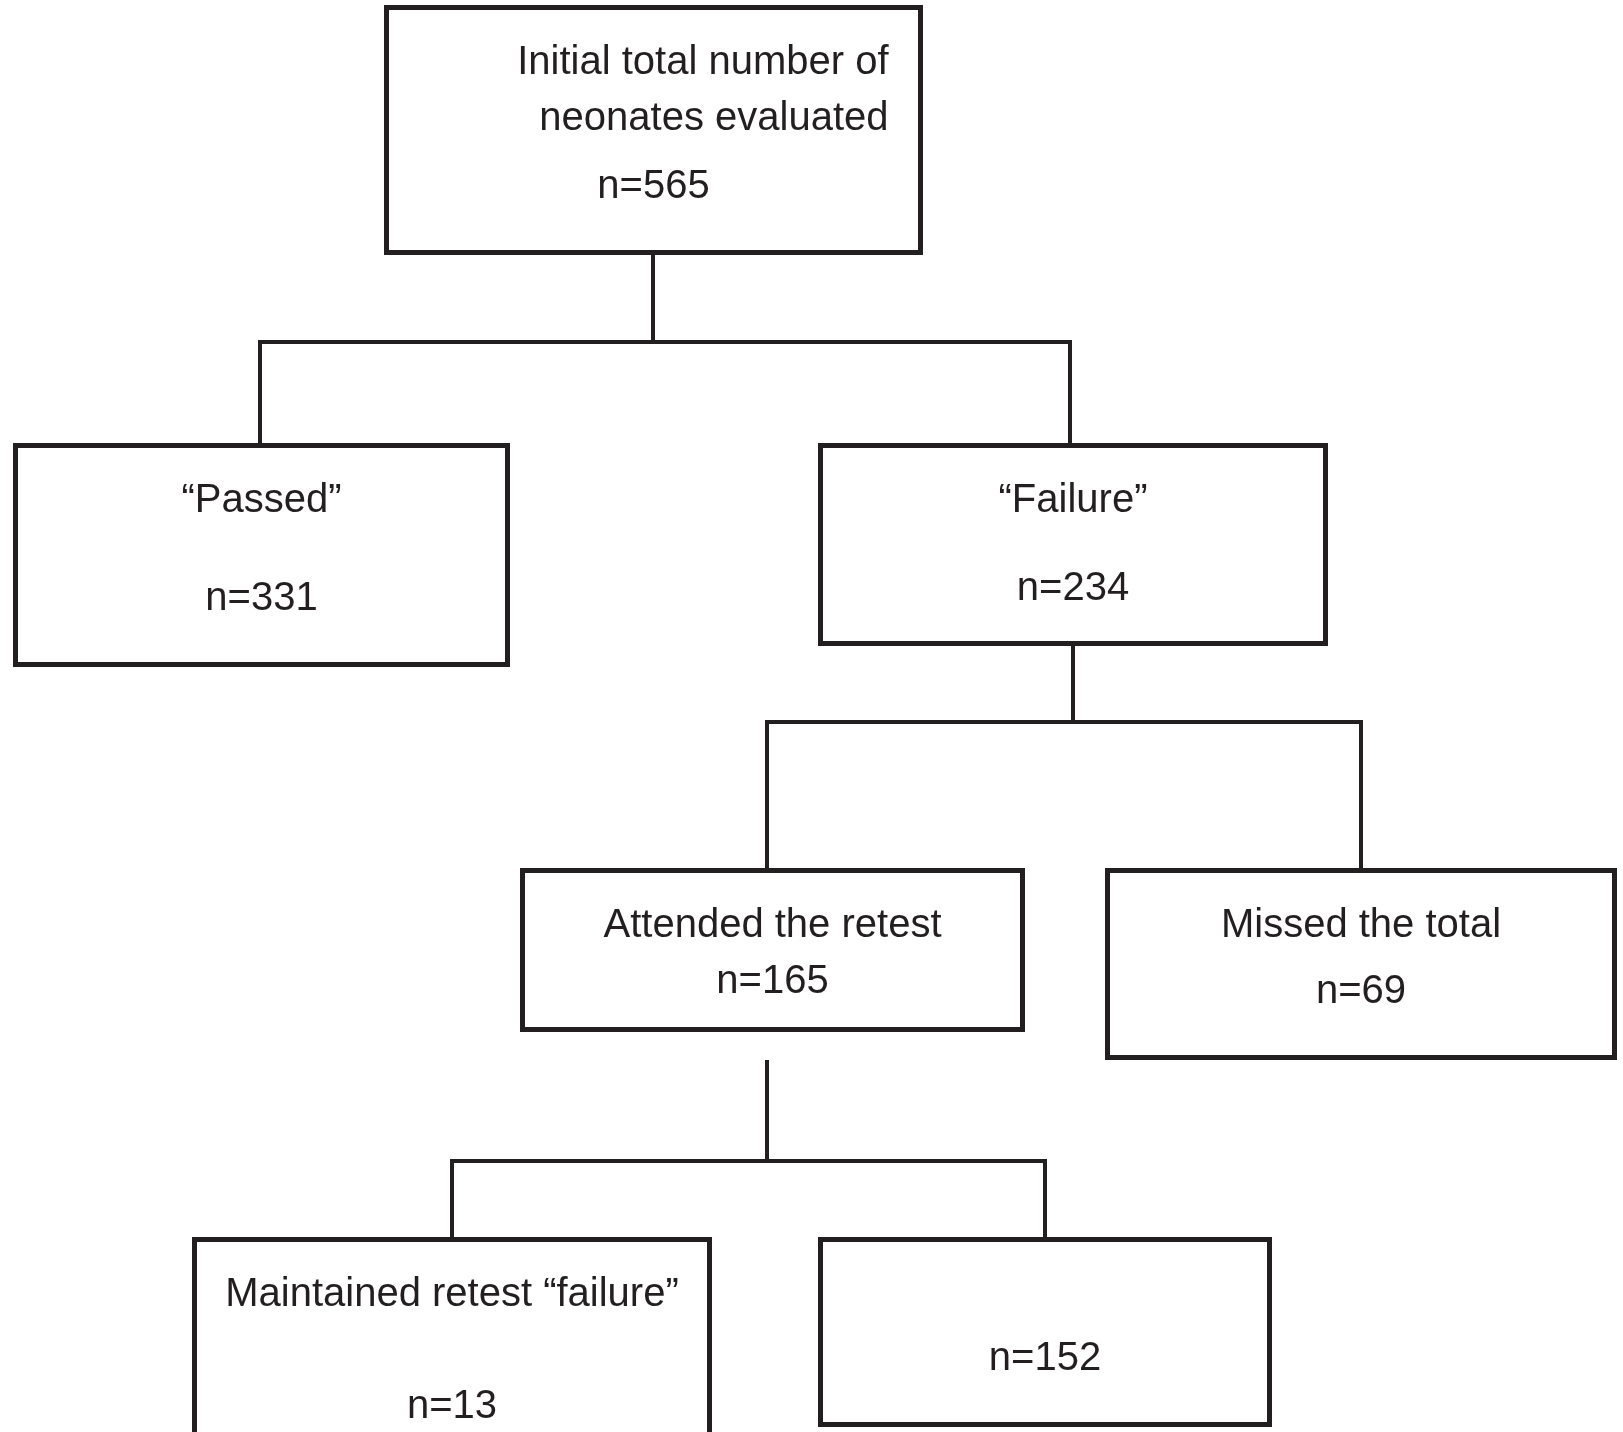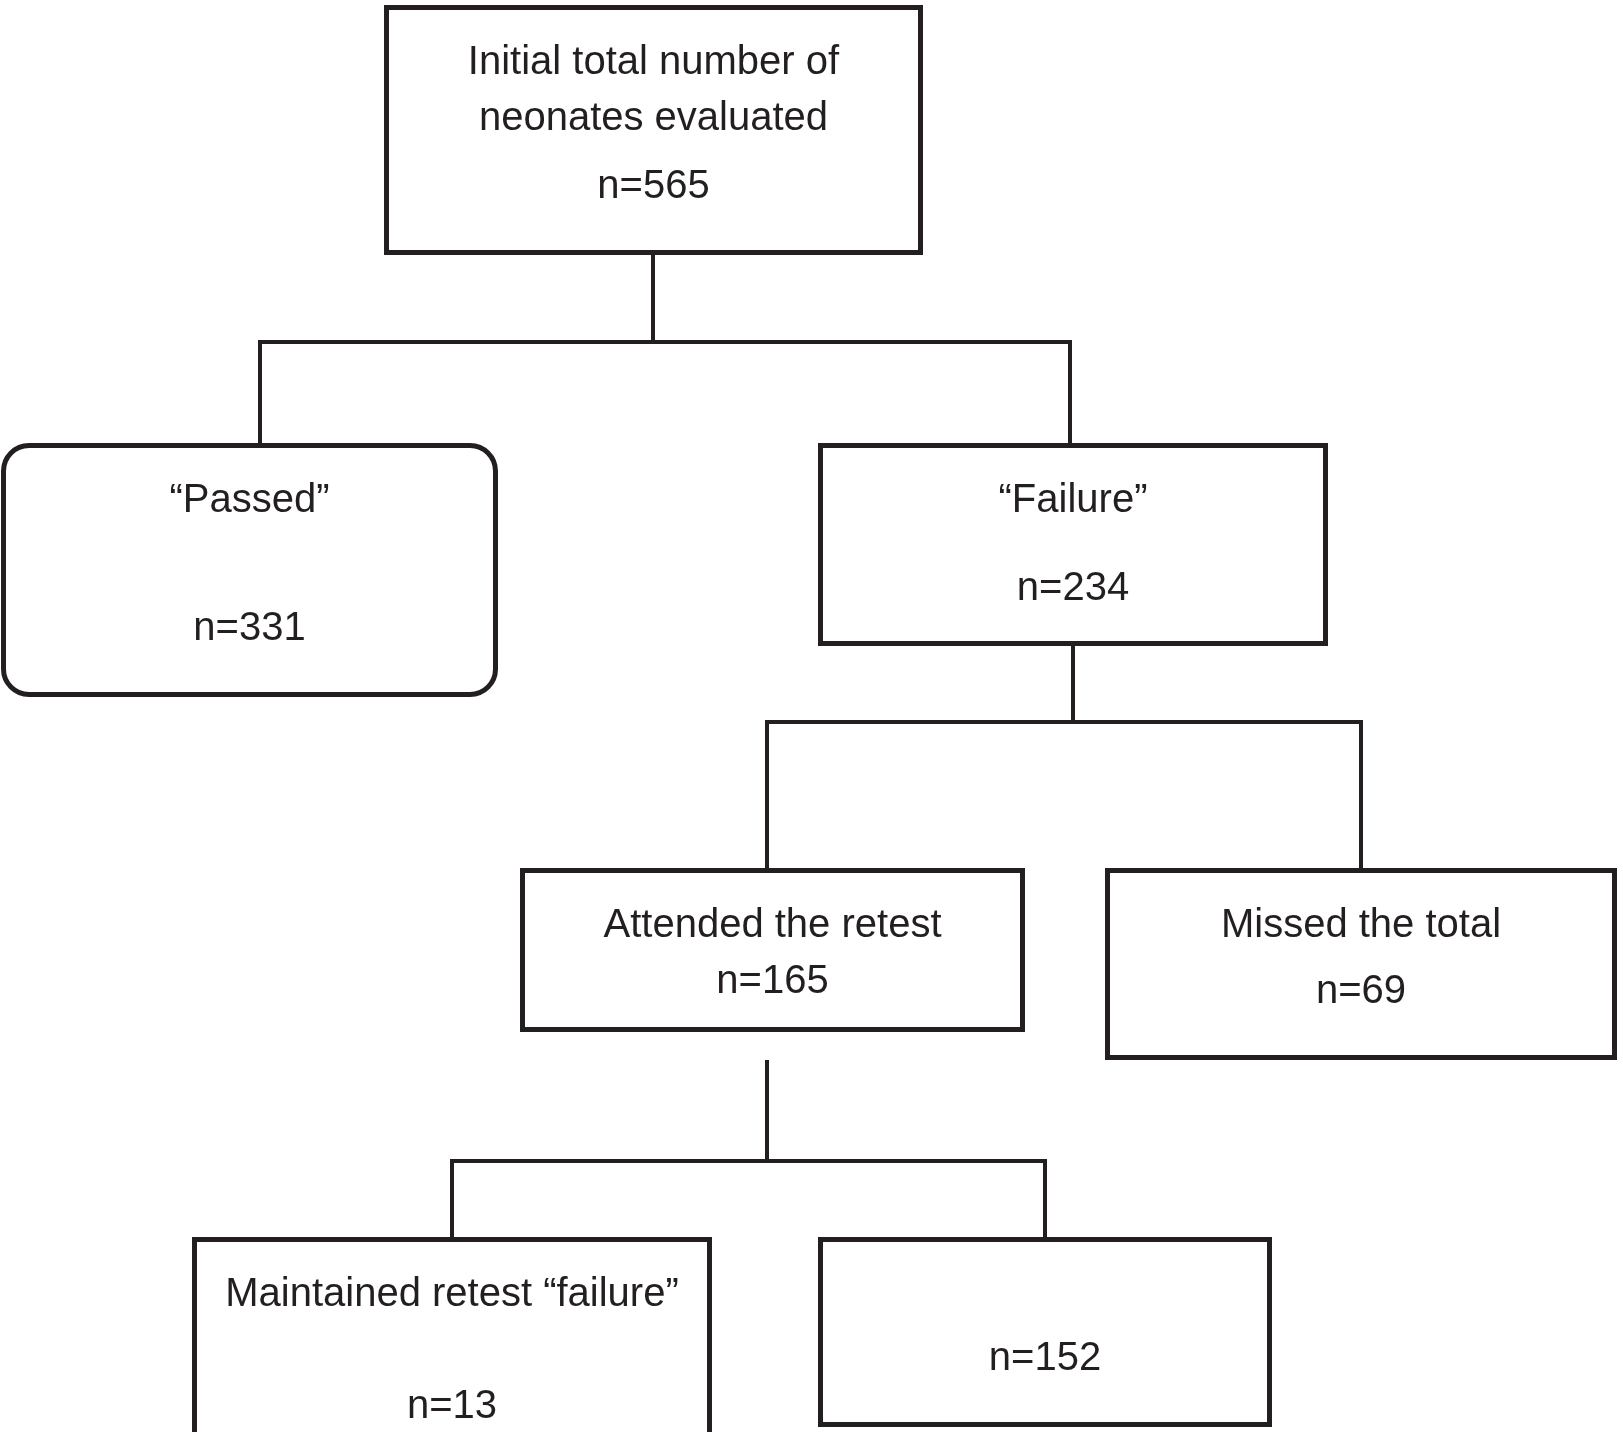--- a/index.html
+++ b/index.html
@@ -22,35 +22,35 @@
     border: 5px solid #231f20;
     background: #ffffff;
     display: flex;
     flex-direction: column;
     align-items: center;
     font-size: 40px;
     line-height: 1.4;
   }
   .node-label {
     margin-top: 22px;
-    text-align: center;
+    text-align: right;
   }
   .node-count {
     margin-top: auto;
     margin-bottom: 38px;
     text-align: center;
   }
   .connector {
     position: absolute;
     background: #231f20;
   }
   
   #node-root            { left: 384px;  top: 5px;    width: 539px; height: 250px; }
   #node-root .node-label{ max-width: 470px; }
-  #node-passed          { left: 1px;    top: 443px;  width: 497px; height: 254px; border-radius: 28px; }
+  #node-passed          { left: 13px;    top: 443px;  width: 497px; height: 224px; }
   #node-failure         { left: 818px;  top: 443px;  width: 510px; height: 203px; gap: 32px; }
   #node-attended        { left: 513px;  top: 868px;  width: 505px; height: 164px; margin-left: 7px; }
   #node-missed          { left: 1105px; top: 868px;  width: 512px; height: 192px; }
   #node-maintained      { left: 192px;  top: 1237px; width: 520px; height: 238px; }
   #node-passed-retest   { left: 818px;  top: 1237px; width: 454px; height: 190px; }
   
   #c-root-stem      { left: 651px;  top: 255px;  width: 4px;   height: 89px;  }
   #c-branch1        { left: 258px;  top: 340px;  width: 814px; height: 4px;   }
   #c-passed-drop    { left: 258px;  top: 340px;  width: 4px;   height: 105px; }
   #c-failure-drop   { left: 1068px; top: 340px;  width: 4px;   height: 105px; }

